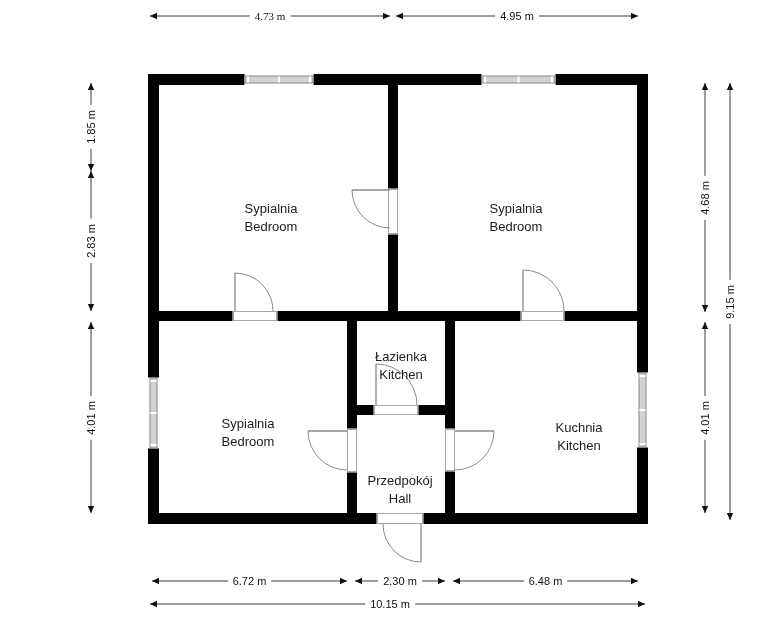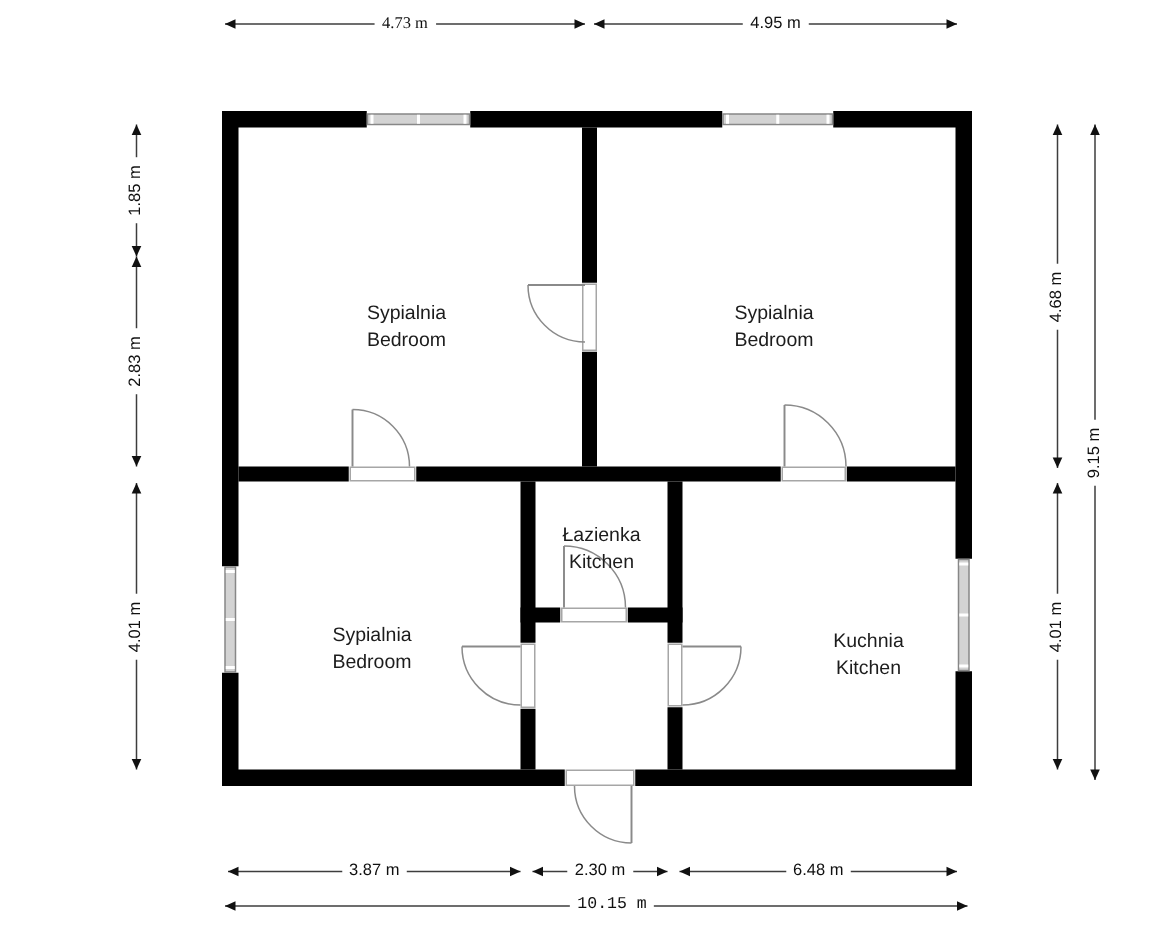--- a/index.html
+++ b/index.html
@@ -182,29 +182,33 @@
     <div>Bedroom</div>
   </div>
   <div class="room-label" style="left: 248px; top: 411px; color: rgb(28, 28, 28);">
     <div>Sypialnia</div>
     <div>Bedroom</div>
   </div>
   <div class="room-label" style="left: 401px; top: 344px; color: rgb(28, 28, 28);">
     <div>Łazienka</div>
     <div>Kitchen</div>
   </div>
+  <div class="room-label" style="left: 400px; top: 468px; color: rgb(28, 28, 28);">
+    <div>Przedpokój</div>
+    <div>Hall</div>
+  </div>
   <div class="room-label" style="left: 579px; top: 415px; color: rgb(28, 28, 28);">
     <div>Kuchnia</div>
     <div>Kitchen</div>
   </div>
 <div class="dim-label h" style="left: 270px; top: 16px; font-family: Liberation Serif, serif;">4.73 m</div>
     <div class="dim-label h" style="left: 517px; top: 16px;">4.95 m</div>
     <div class="dim-label v" style="left: 91px; top: 127px;">1.85 m</div>
     <div class="dim-label v" style="left: 91px; top: 241px;">2.83 m</div>
     <div class="dim-label v" style="left: 91px; top: 417.5px;">4.01 m</div>
     <div class="dim-label v" style="left: 705px; top: 197.5px;">4.68 m</div>
     <div class="dim-label v" style="left: 705px; top: 417.5px;">4.01 m</div>
     <div class="dim-label v" style="left: 730px; top: 301.5px;">9.15 m</div>
-    <div class="dim-label h" style="left: 249.5px; top: 581px;">3.87 m</div>
+    <div class="dim-label h" style="left: 249.5px; top: 581px;">6.72 m</div>
     <div class="dim-label h" style="left: 400px; top: 581px;">2.30 m</div>
     <div class="dim-label h" style="left: 545.5px; top: 581px;">6.48 m</div>
-    <div class="dim-label h" style="left: 408px; top: 604px; font-family: Liberation Mono, monospace;">10.15 m</div>
+    <div class="dim-label h" style="left: 390px; top: 604px;">10.15 m</div>
   </div>
 
 </body></html>

